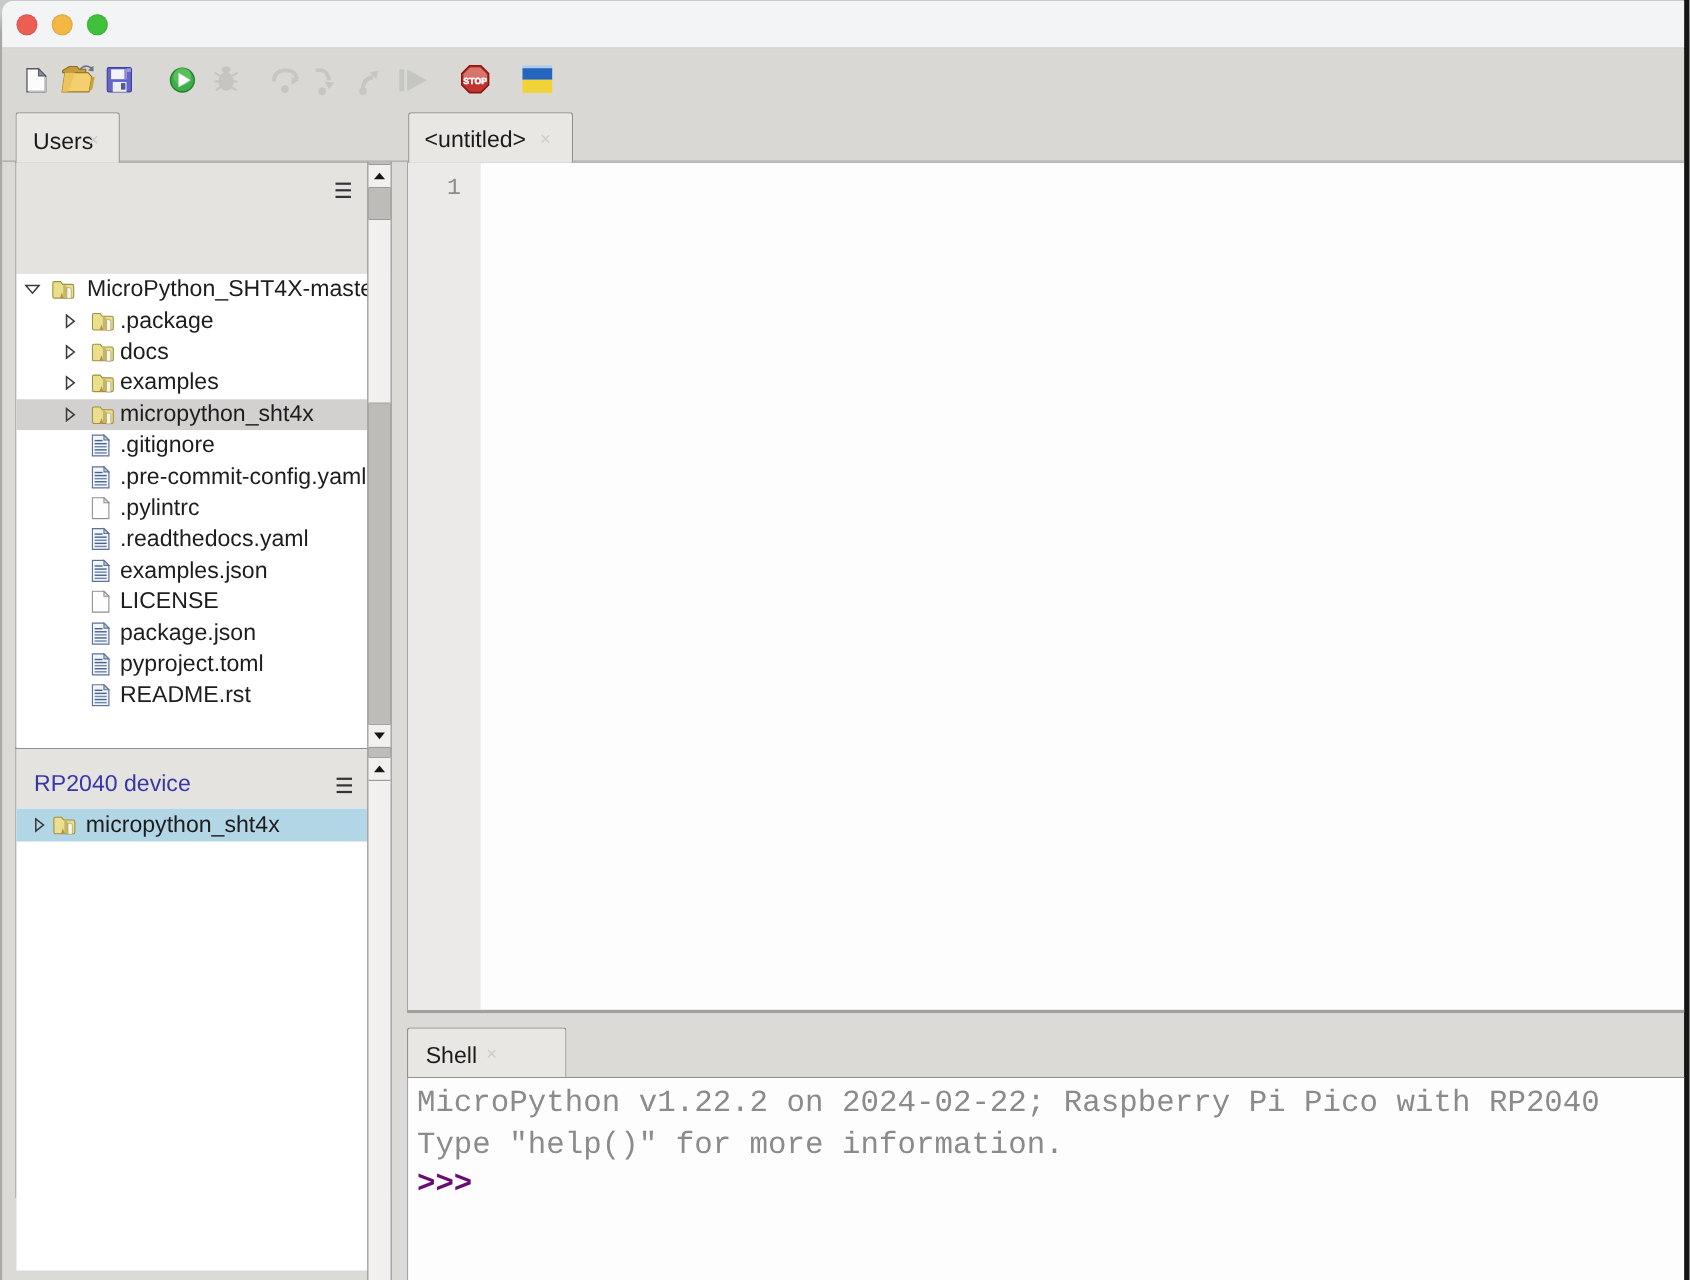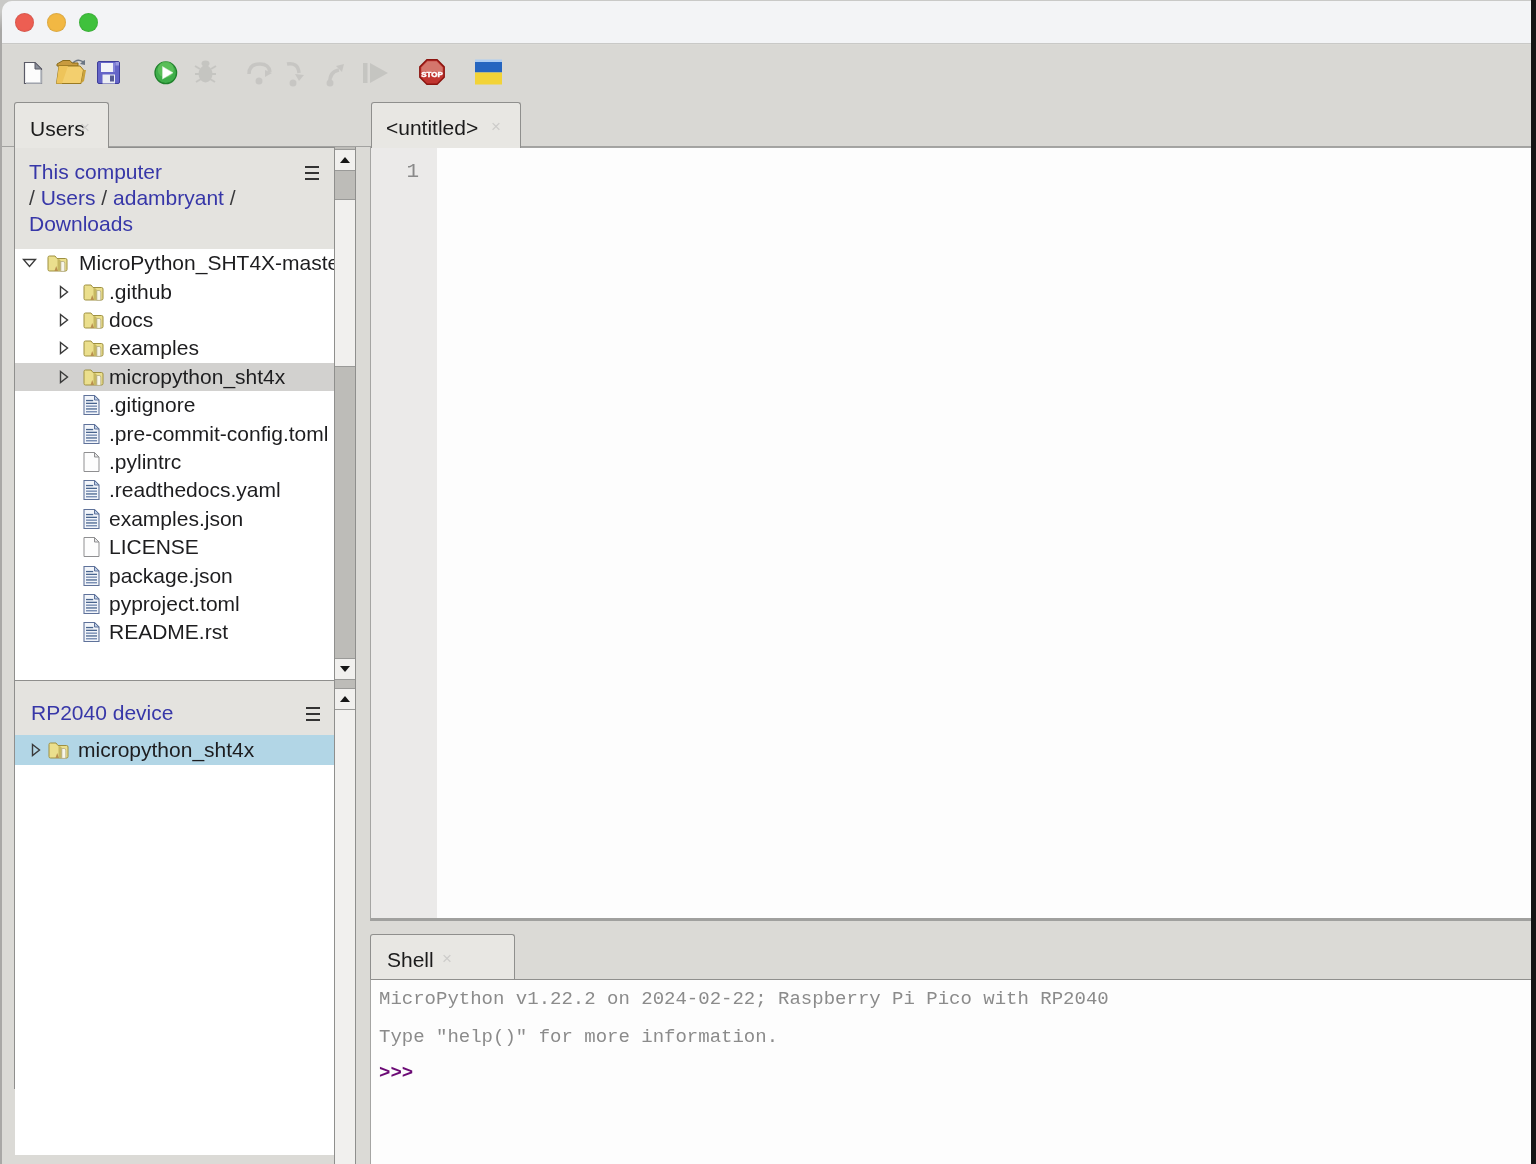--- a/index.html
+++ b/index.html
@@ -46,21 +46,21 @@
 
   
   #editor{left:370px;top:147px;width:1161px;height:774px;background:#fdfdfd;
           border-left:1px solid #a5a5a3;border-top:1px solid #a5a5a3;box-sizing:border-box;
           border-bottom:3px solid #a0a09e;}
   #gutter{position:absolute;left:0;top:0;width:66px;height:100%;background:#ebeae9;}
   #lineno{position:absolute;left:0px;top:12px;width:48px;text-align:right;
           font-family:"Liberation Mono",monospace;font-size:21px;color:#8a8a8a;}
   #shell{left:370px;top:979px;width:1161px;height:185px;background:#fdfdfd;
          border-left:1px solid #a5a5a3;border-top:1px solid #8f8f8d;box-sizing:border-box;
-         font-family:"Liberation Mono",monospace;font-size:19px;color:#8b8b8b;}
+         font-family:"Liberation Mono",monospace;font-size:28px;color:#8b8b8b;}
   .sline{position:absolute;left:8px;white-space:pre;}
 </style>
 </head>
 <body>
 <svg width="0" height="0" style="position:absolute;">
 <defs>
 <g id="ifolder">
   <path d="M1,4 Q1,2.5 2.5,2.5 L8,2.5 L10,5 L18.5,5 Q20,5 20,6.5 L20,16 Q20,17.5 18.5,17.5 L2.5,17.5 Q1,17.5 1,16 Z" fill="#ebdf8d" stroke="#9e9040" stroke-width="1"></path>
   <path d="M10.5,5.5 L10.5,17 L14,17 L14,9 Q14,5.5 10.5,5.5 Z" fill="#c6b760"></path>
   <path d="M13.8,8 L13.8,17.9 L17.8,17.9 L17.8,9.6 Q17.8,8 16.2,8 Z" fill="#f8f6ea" stroke="#b3ab80" stroke-width="0.8"></path>
@@ -172,25 +172,20 @@
     <span style="position:absolute;left:14px;top:13px;">&lt;untitled&gt;</span>
     <span class="x" style="left:119px;top:14px;">×</span>
   </div>
 <div class="abs tab" id="tabshell">
     <span style="position:absolute;left:16px;top:13px;">Shell</span>
     <span class="x" style="left:71px;top:14px;">×</span>
   </div>
 
 <div class="abs" id="filespanel">
   <div class="phead" style="width:100%;height:101px;"></div>
-  <div class="abs" style="left:14px;top:11px;font-size:21px;line-height:26px;">
-    <span class="link">This computer</span><br>
-    <span class="slash">/ </span><span class="link">Users</span><span class="slash"> / </span><span class="link">adambryant</span><span class="slash"> /</span><br>
-    <span class="link">Downloads</span>
-  </div>
   <div class="abs burger" style="left:290px;top:18px;width:14px;">
       <div></div>
       <div></div>
       <div></div>
     </div>
   <div id="tree" class="abs" style="left:0;top:101px;width:320px;height:431px;background:#fff;">
     <div class="row" style="top:0px;">
       <svg style="left:7px;" width="15" height="10" viewBox="0 0 15 10">
           <polygon points="1.5,1.5 13.5,1.5 7.5,8.5" fill="none" stroke="#3a3a3a" stroke-width="1.4"></polygon>
         </svg>
@@ -199,21 +194,21 @@
         </svg>
       <span class="lbl" style="left:64px;">MicroPython_SHT4X-master</span>
     </div>
     <div class="row" style="top:28.4px;">
       <svg style="left:44px;" width="10" height="14" viewBox="0 0 10 14">
           <polygon points="1.5,1.5 8.5,7 1.5,12.5" fill="none" stroke="#3a3a3a" stroke-width="1.4"></polygon>
         </svg>
       <svg style="left:68px;" width="22" height="19" viewBox="0 0 22 19">
           <use href="#ifolder"></use>
         </svg>
-      <span class="lbl" style="left:94px;">.github</span>
+      <span class="lbl" style="left:94px;">.package</span>
     </div>
     <div class="row" style="top:56.8px;">
       <svg style="left:44px;" width="10" height="14" viewBox="0 0 10 14">
           <polygon points="1.5,1.5 8.5,7 1.5,12.5" fill="none" stroke="#3a3a3a" stroke-width="1.4"></polygon>
         </svg>
       <svg style="left:68px;" width="22" height="19" viewBox="0 0 22 19">
           <use href="#ifolder"></use>
         </svg>
       <span class="lbl" style="left:94px;">docs</span>
     </div>
@@ -238,21 +233,21 @@
     <div class="row" style="top:142px;">
       <svg style="left:68px;" width="17" height="21" viewBox="0 0 17 21">
           <use href="#idoc"></use>
         </svg>
       <span class="lbl" style="left:94px;">.gitignore</span>
     </div>
     <div class="row" style="top:170.4px;">
       <svg style="left:68px;" width="17" height="21" viewBox="0 0 17 21">
           <use href="#idoc"></use>
         </svg>
-      <span class="lbl" style="left:94px;">.pre-commit-config.toml</span>
+      <span class="lbl" style="left:94px;">.pre-commit-config.yaml</span>
     </div>
     <div class="row" style="top:198.8px;">
       <svg style="left:68px;" width="17" height="21" viewBox="0 0 17 21">
           <use href="#iplain"></use>
         </svg>
       <span class="lbl" style="left:94px;">.pylintrc</span>
     </div>
     <div class="row" style="top:227.2px;">
       <svg style="left:68px;" width="17" height="21" viewBox="0 0 17 21">
           <use href="#idoc"></use>

